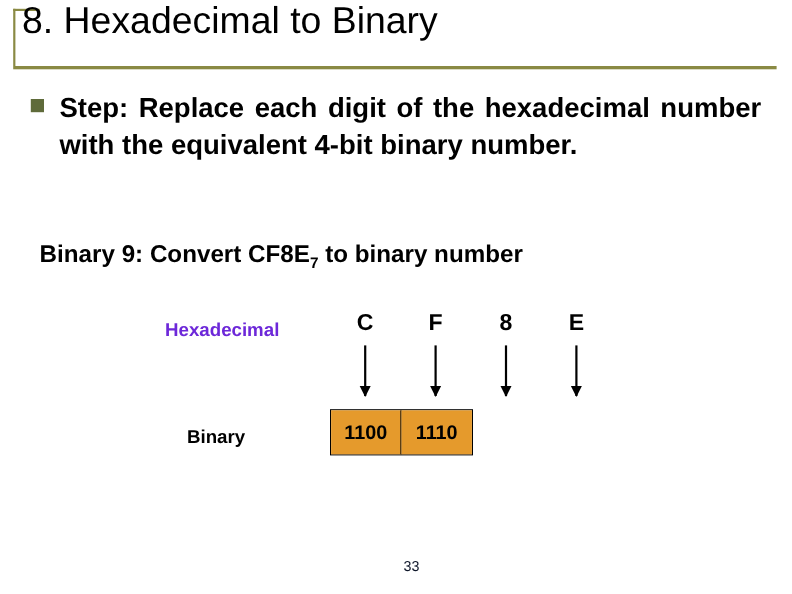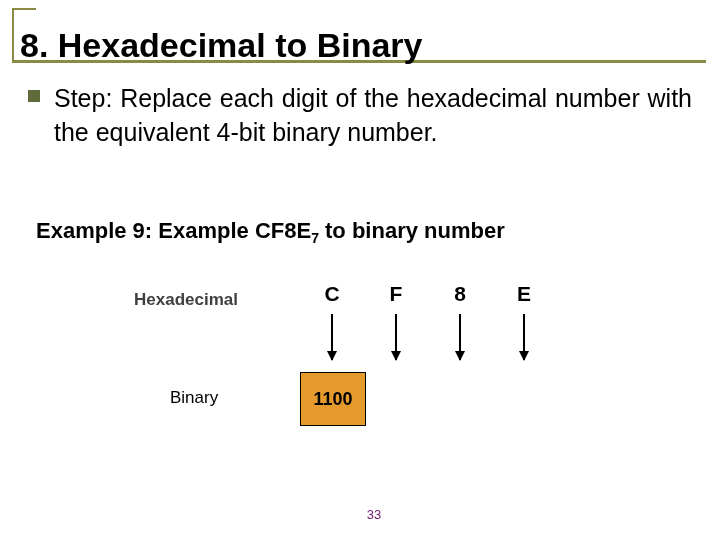--- a/index.html
+++ b/index.html
@@ -31,23 +31,23 @@
     position: absolute;
     left: 12px;
     top: 60px;
     width: 694px;
     height: 3px;
     background: #8a8a44;
   }
   .title {
     position: absolute;
     left: 20px;
-    top: 26px;
+    top: 0;
     font-size: 34px;
-    font-weight: bold;
+    font-weight: normal;
     color: #000;
   }
   .body-block {
     position: absolute;
     top: 82px;
     left: 28px;
     width: 664px;
   }
   .bullet-row {
     display: flex;
@@ -59,47 +59,48 @@
     background: #5f6b3a;
     margin-top: 8px;
     margin-right: 14px;
     flex-shrink: 0;
   }
   .step-text {
     font-size: 25px;
     color: #000;
     line-height: 1.35;
     text-align: justify;
+    font-weight: bold;
   }
   .example-label {
     position: absolute;
     left: 36px;
     top: 218px;
     font-size: 22px;
     font-weight: bold;
     color: #000;
   }
   .example-label .sub {
     font-size: 14px;
     vertical-align: sub;
   }
   .hex-label {
     position: absolute;
-    left: 134px;
+    left: 150px;
     top: 290px;
     font-size: 17px;
     font-weight: bold;
-    color: #404040;
+    color: #6d28d9;
   }
   .binary-label {
     position: absolute;
     left: 170px;
     top: 388px;
     font-size: 17px;
-    font-weight: normal;
+    font-weight: bold;
     color: #000;
   }
   .hex-cells {
     position: absolute;
     left: 300px;
     top: 282px;
     display: flex;
   }
   .hex-cell {
     width: 64px;
@@ -139,60 +140,60 @@
   }
   .bin-cells {
     position: absolute;
     left: 300px;
     top: 372px;
     display: flex;
     border: 1.5px solid #000;
   }
   .bin-cell {
     width: 64px;
-    height: 52px;
+    height: 40px;
     background: #e59a2c;
     display: flex;
     align-items: center;
     justify-content: center;
     font-size: 18px;
     font-weight: bold;
     color: #000;
     border-right: 1.5px solid #000;
   }
   .bin-cell:last-child { border-right: none; }
   .page-number {
     position: absolute;
     bottom: 18px;
     left: 0;
     width: 100%;
     text-align: center;
     font-size: 13px;
-    color: #701a75;
+    color: #0f172a;
     padding-left: 28px;
   }
 </style>
 </head>
 <body>
 
 <div class="frame-line-top"></div>
 <div class="frame-line-left"></div>
 <div class="title-underline"></div>
 
 <h1 class="title">8. Hexadecimal to Binary</h1>
 
 <div class="body-block">
   <div class="bullet-row">
     <div class="bullet"></div>
     <div class="step-text">Step: Replace each digit of the hexadecimal number with the equivalent 4-bit binary number.</div>
   </div>
 </div>
 
 <div class="example-label">
-  <span>Example 9: Example CF8E</span><span class="sub">7</span><span> to binary number</span>
+  <span>Binary 9: Convert CF8E</span><span class="sub">7</span><span> to binary number</span>
 </div>
 
 <div class="hex-label">Hexadecimal</div>
 <div class="binary-label">Binary</div>
 
 <div class="hex-cells">
   <div class="hex-cell">C</div>
   <div class="hex-cell">F</div>
   <div class="hex-cell">8</div>
   <div class="hex-cell">E</div>
@@ -208,15 +209,16 @@
   <div class="arrow-slot">
       <div class="arrow"></div>
     </div>
   <div class="arrow-slot">
       <div class="arrow"></div>
     </div>
 </div>
 
 <div class="bin-cells">
   <div class="bin-cell">1100</div>
+  <div class="bin-cell">1110</div>
 </div>
 
 <div class="page-number">33</div>
 
 </body></html>

